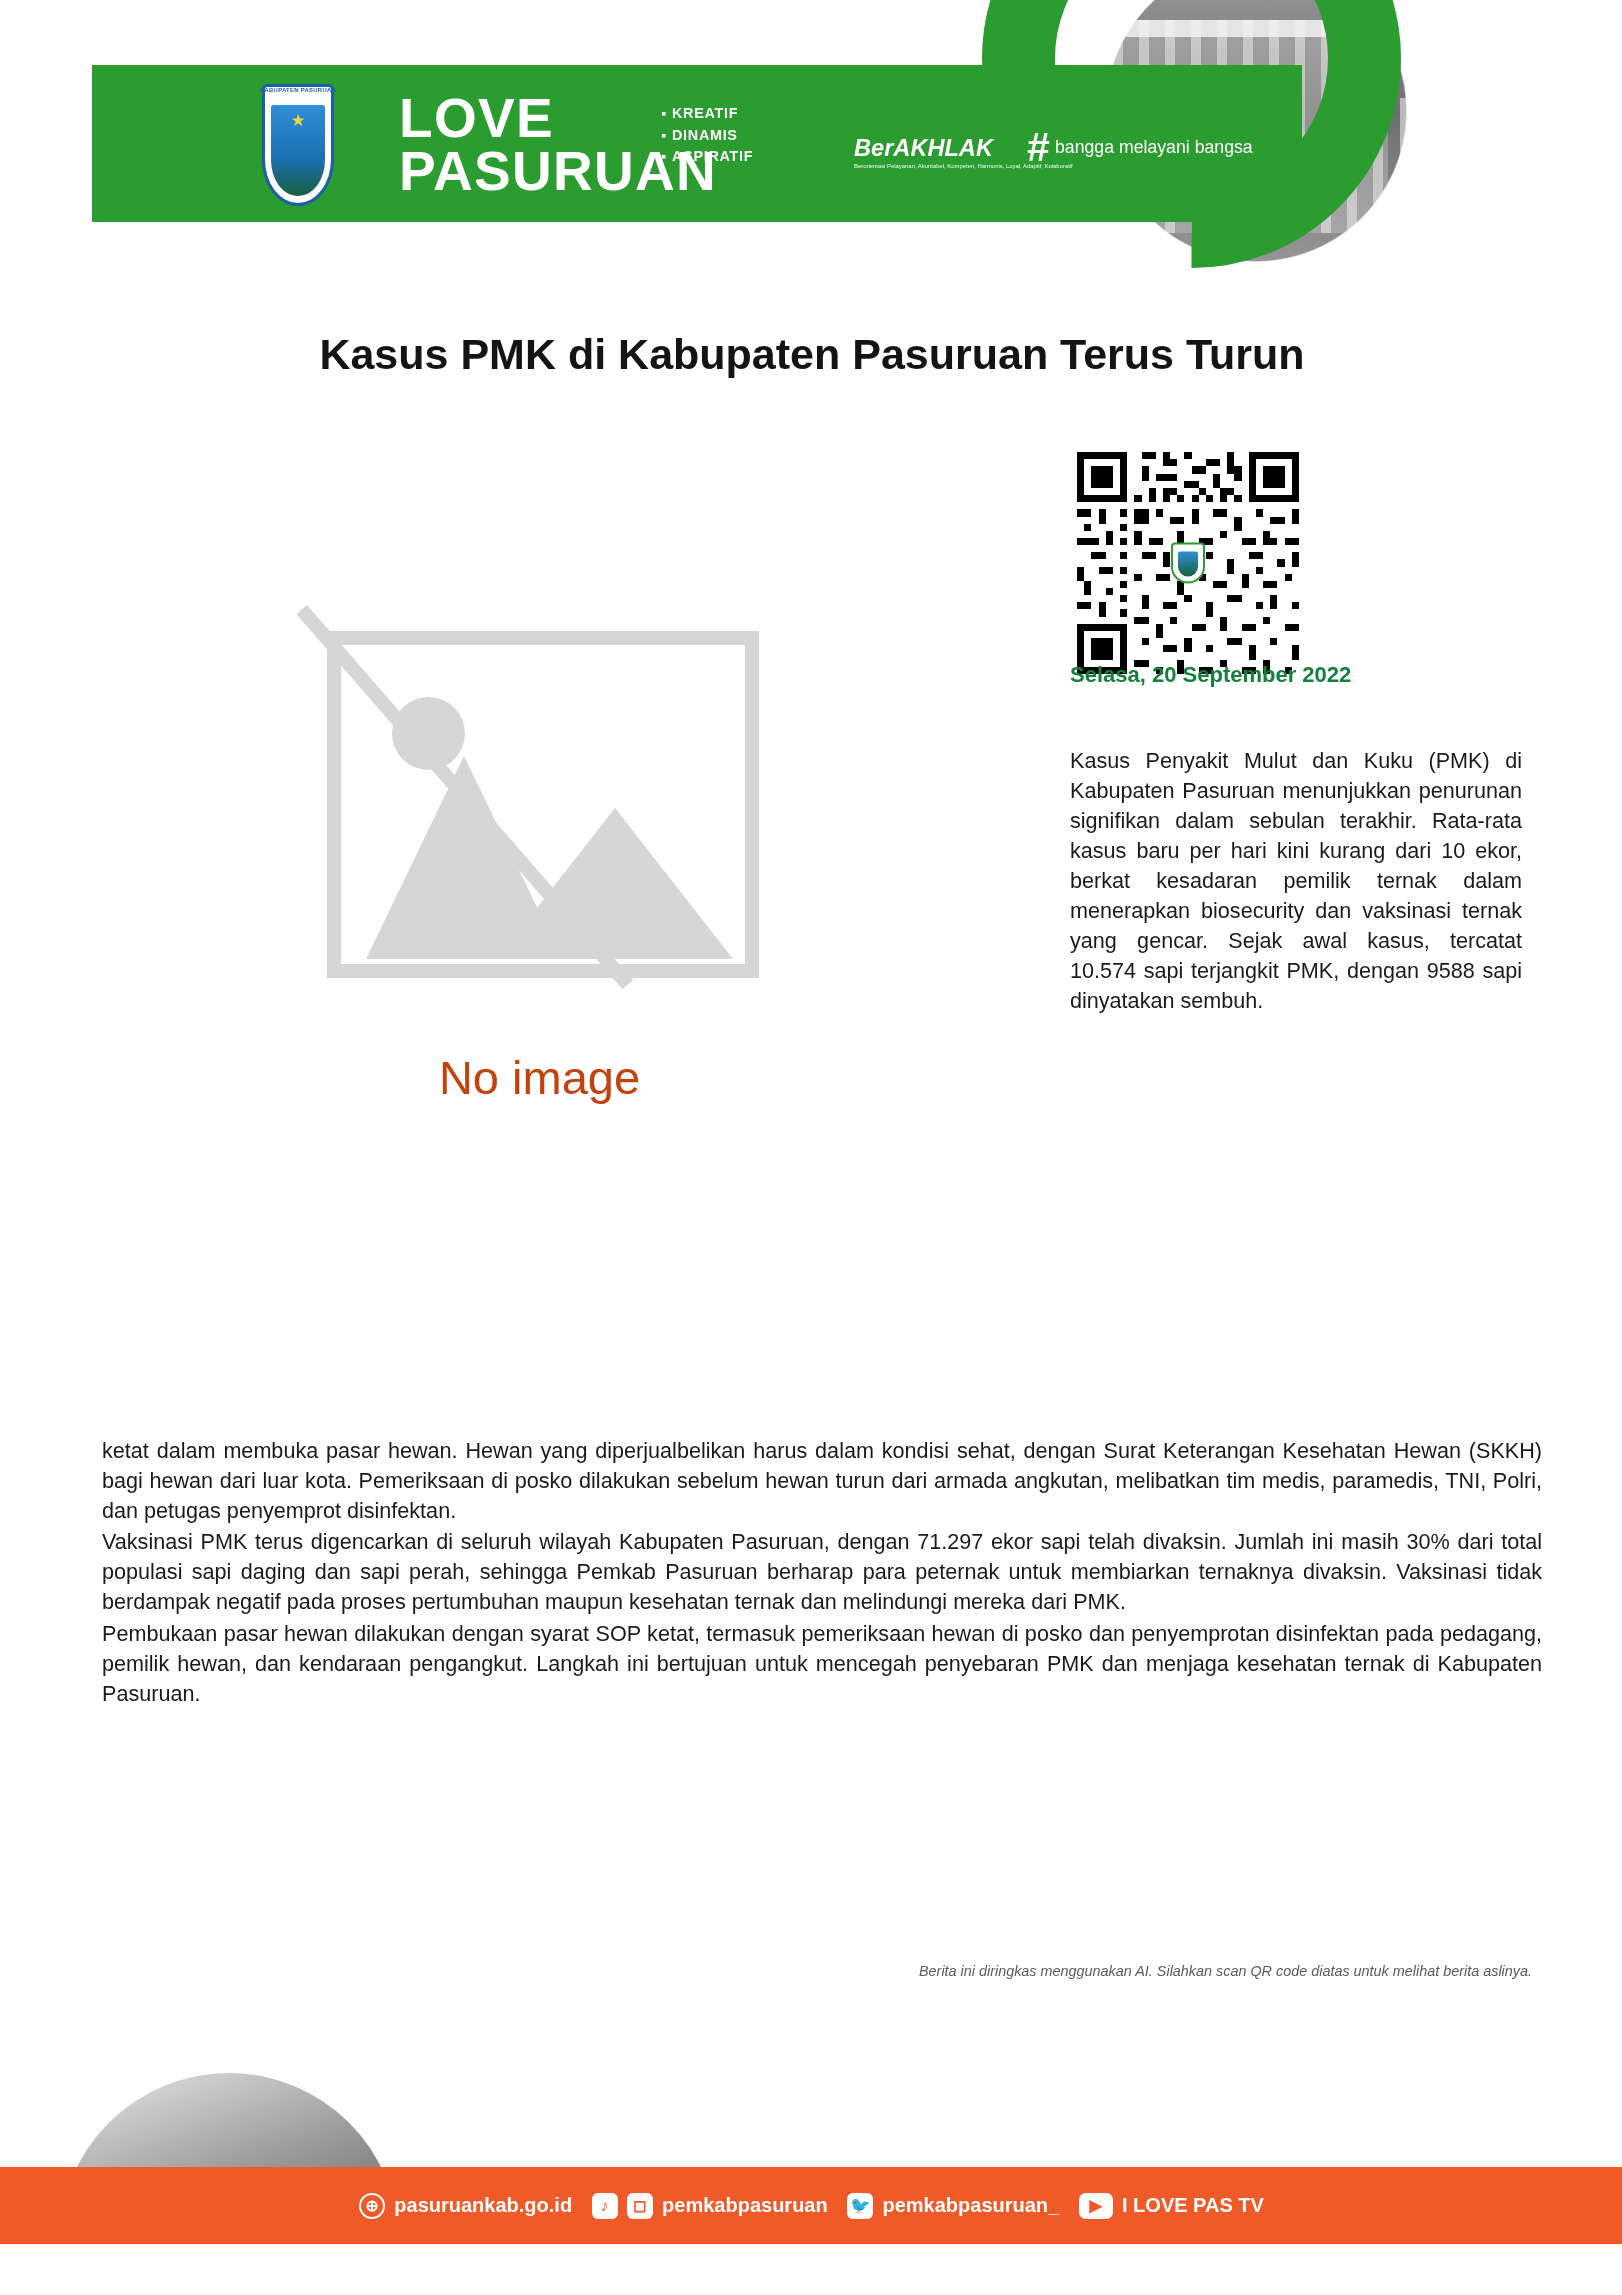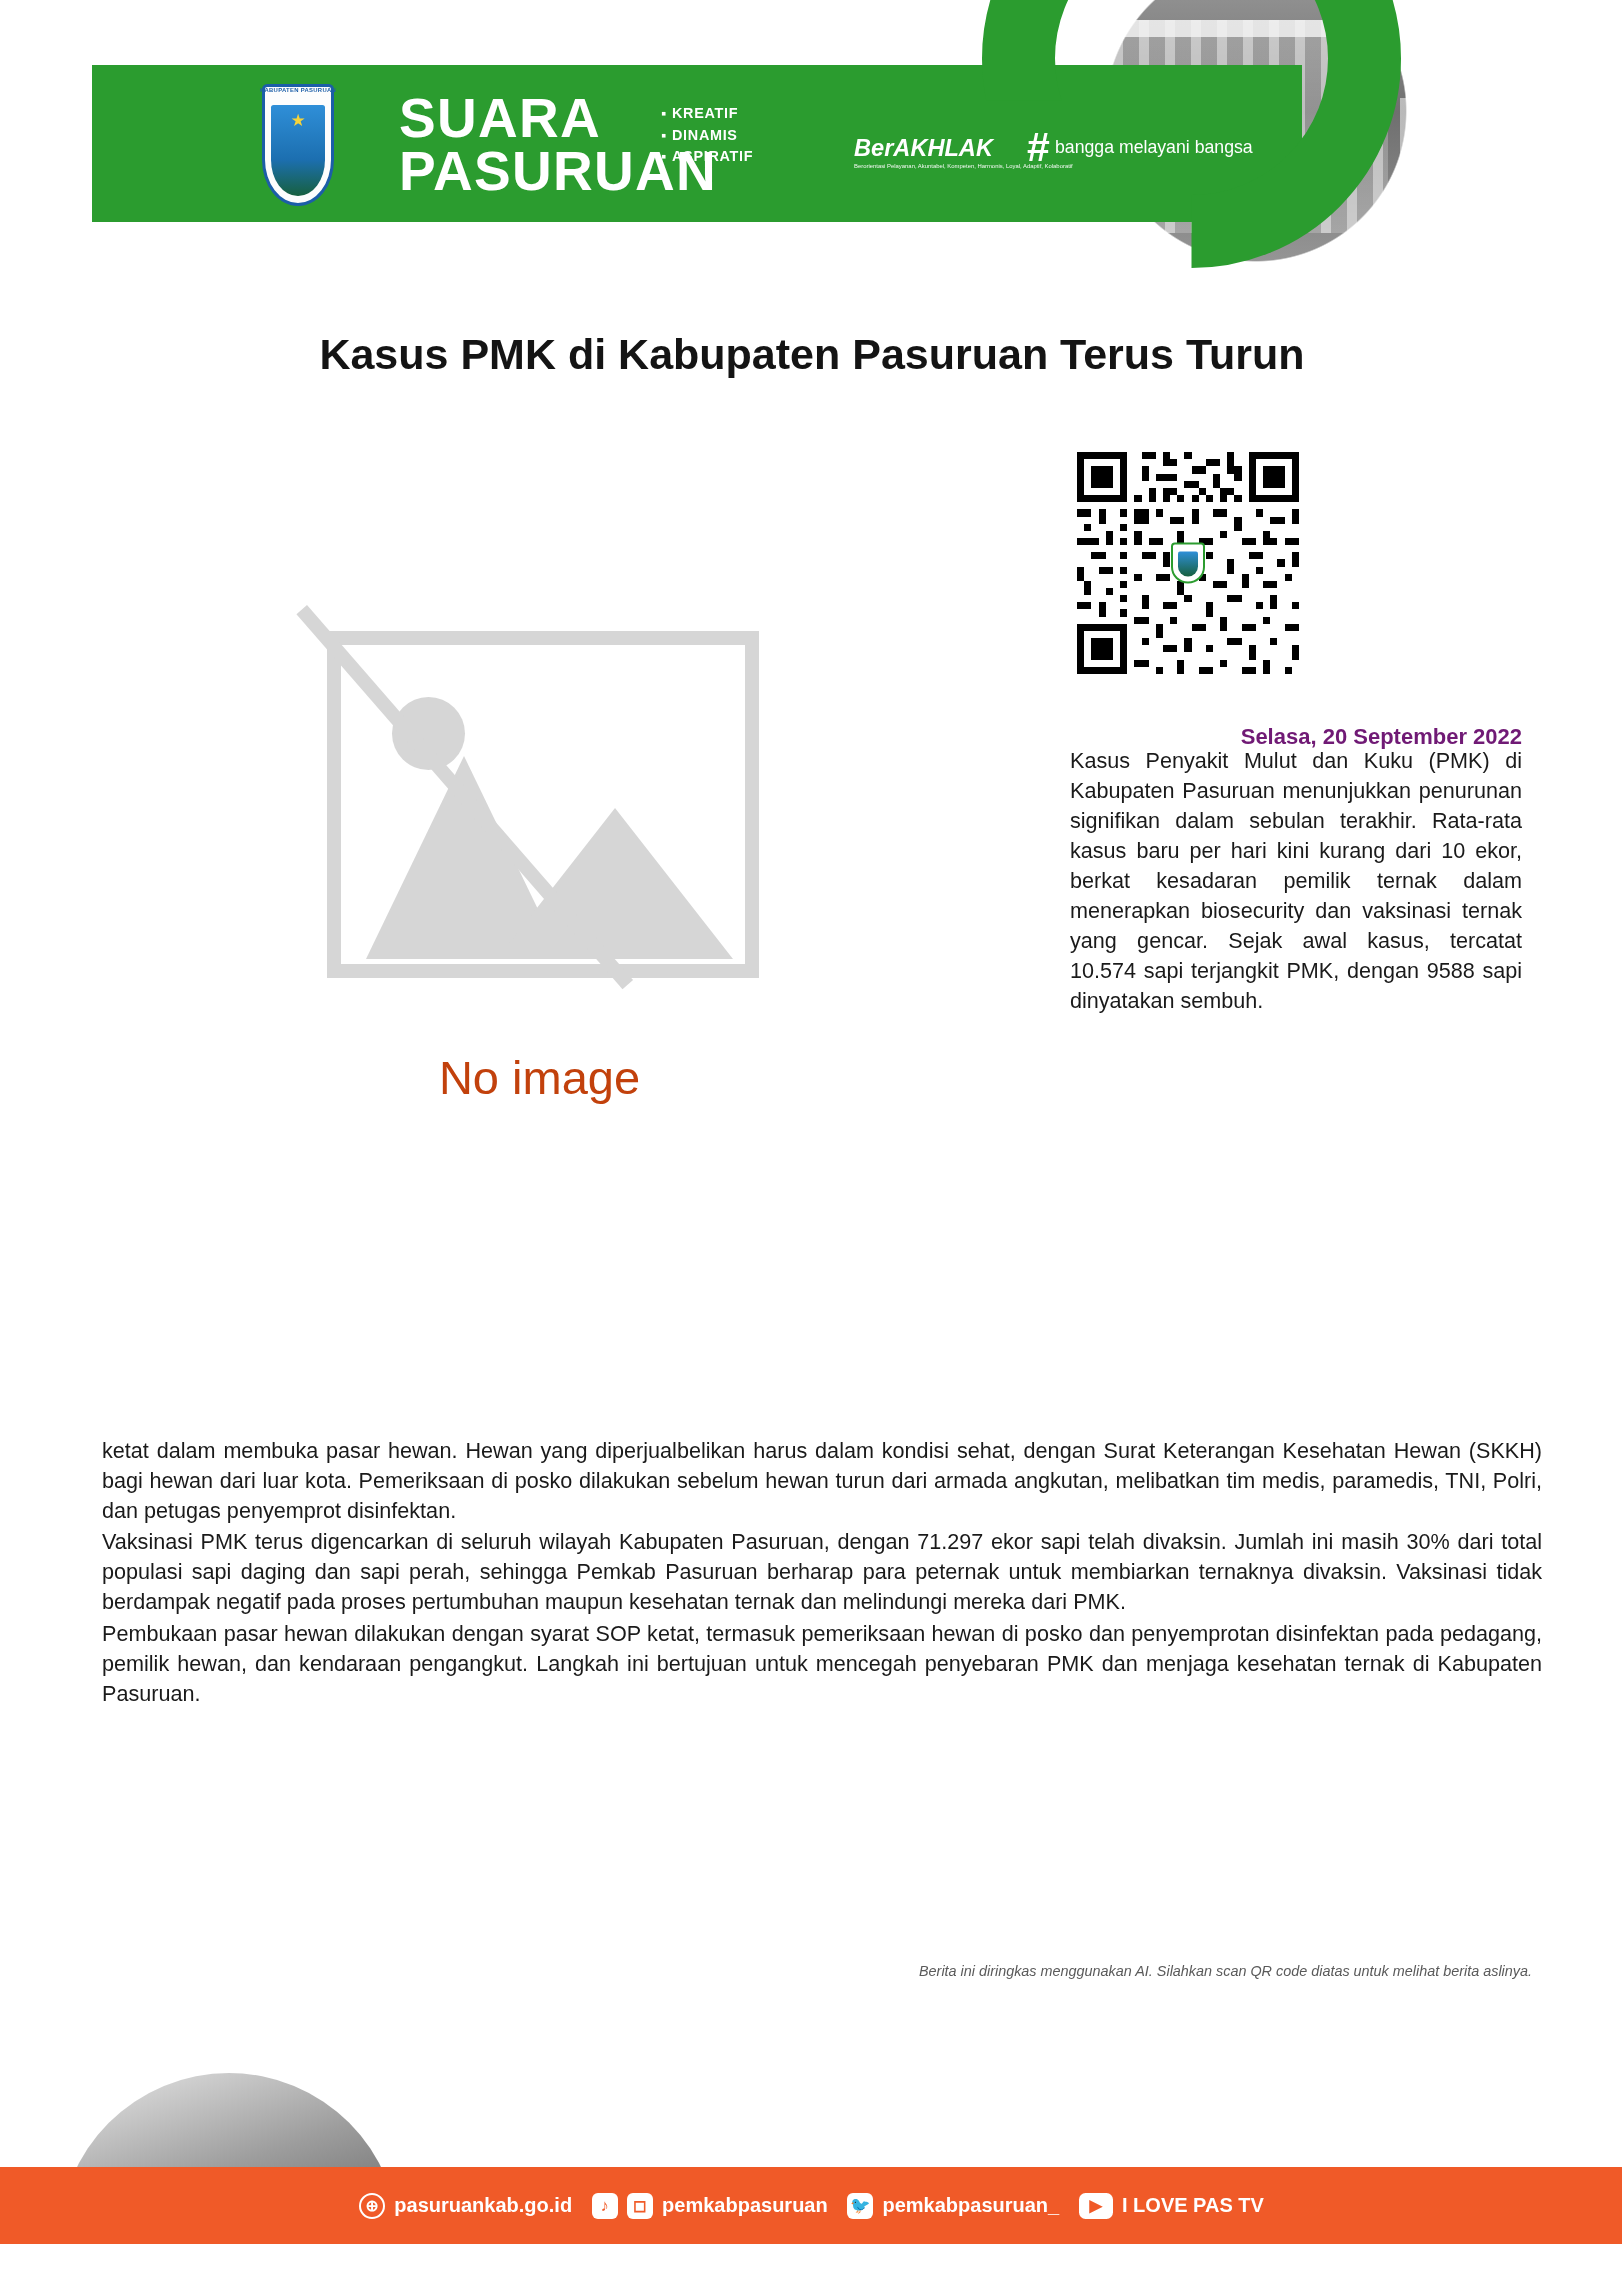--- a/index.html
+++ b/index.html
@@ -267,26 +267,25 @@
     content: "";
     position: absolute;
     left: 5.2px; right: 5.2px; top: 6.5px; bottom: 5.2px;
     background: linear-gradient(180deg,#2f8fd8,#17603f);
     border-radius: 2px 2px 50% 50% / 2px 2px 40% 40%;
   }
 
   
   .article-date {
     position: absolute;
-    top: 724px; left: 1070px;
+    top: 662px; left: 1070px;
     width: 452px;
     font-size: 22px;
     font-weight: bold;
-    color: #701a75;
-    text-align: right;
+    color: #15803d;
   }
   .article-col {
     position: absolute;
     top: 746px; left: 1070px;
     width: 452px;
     font-size: 21.6px;
     line-height: 1.39;
     text-align: justify;
     color: #1a1a1a;
   }
@@ -383,21 +382,21 @@
   <div class="header-white-notch"></div>
 
   <div class="logo-shield">
     <div class="shield-body"></div>
     <div class="shield-cap">KABUPATEN PASURUAN</div>
     <div class="shield-inner"></div>
     <div class="shield-star">★</div>
   </div>
 
   <div class="brand-wordmark">
-    <div class="line1">SUARA</div>
+    <div class="line1">LOVE</div>
     <div class="line2">PASURUAN</div>
   </div>
 
   <div class="brand-tagline">
     <div>KREATIF</div>
     <div>DINAMIS</div>
     <div>ASPIRATIF</div>
   </div>
 
   <div class="berakhlak">

